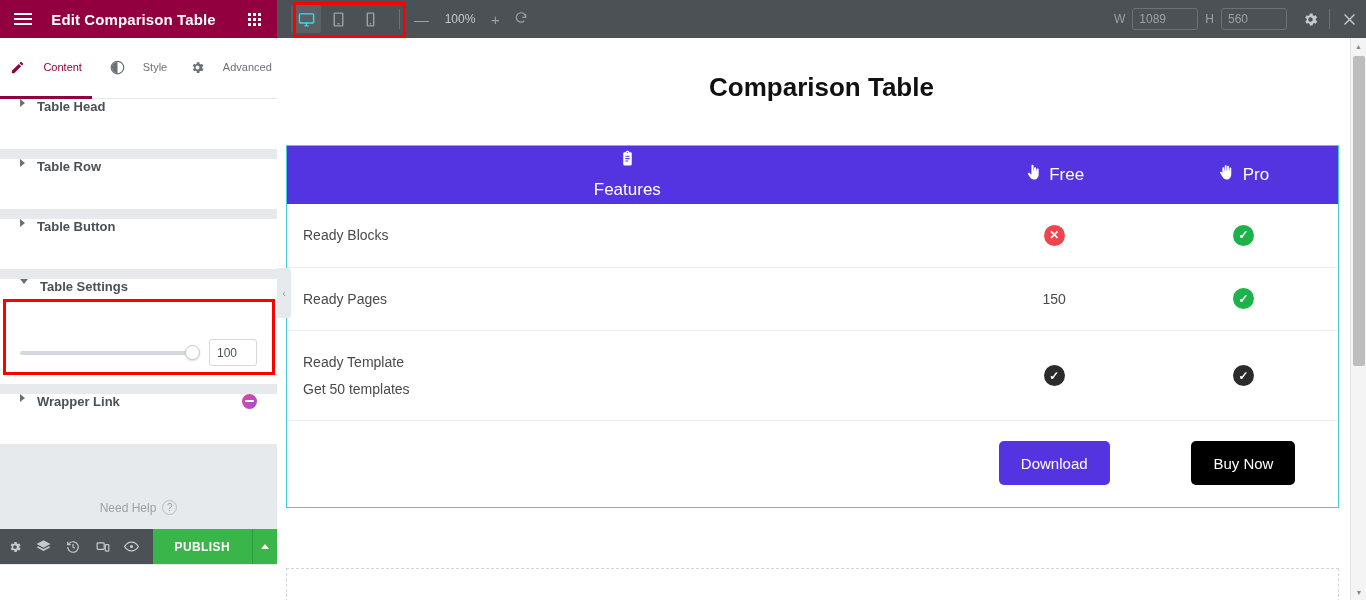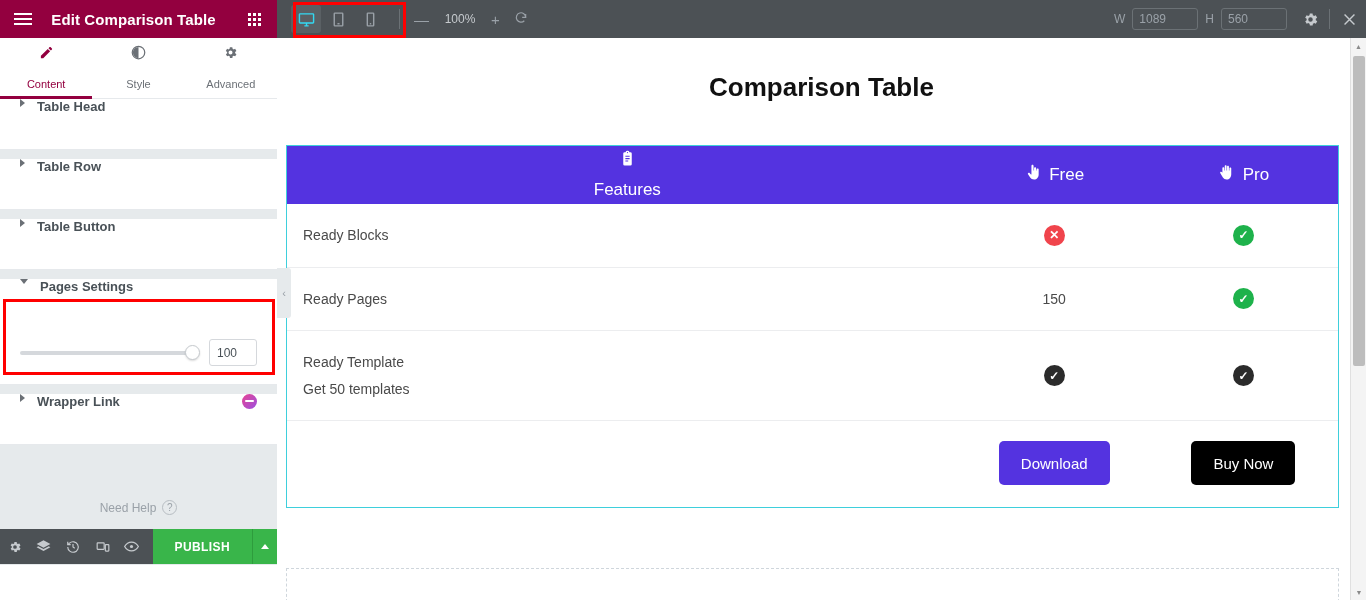--- a/index.html
+++ b/index.html
@@ -21,21 +21,21 @@
   .hamburger span { display:block; width:18px; height:2px; background:#fff; }
   .panel-title { flex:1; text-align:center; font-size:15px; font-weight:700;
     letter-spacing:.1px; margin-left:-10px; }
   .grid-icon { width:46px; height:38px; display:flex; align-items:center;
     justify-content:center; cursor:pointer; }
   .grid-icon i { display:grid; grid-template-columns:repeat(3,3px);
     grid-template-rows:repeat(3,3px); gap:2px; }
   .grid-icon i b { display:block; width:3px; height:3px; background:#fff; }
 
   .tabs { display:flex; background:#fff; height:61px; border-bottom:1px solid #e6e9ec; }
-  .tab { flex:1; display:flex; flex-direction:column; align-items:center;
+  .tab { flex:1; display:flex; flex-direction:row; align-items:center;
     justify-content:center; gap:18px; font-size:11px; color:#6b7076; cursor:pointer;
     border-bottom:3px solid transparent; height:61px; }
   .tab.active { color:#93003f; border-bottom-color:#93003f; }
   .tab svg { display:block; }
 
   .sections { height:calc(600px - 38px - 61px - 35px); overflow:hidden; background:#e6eaec;}
   .section { background:#fff; border-bottom:1px solid #e6e9ec; }
   .sec-head { height:50px; display:flex; align-items:flex-start; padding:0 20px;
     cursor:pointer; gap:12px; }
   .sec-head .caret { width:0;height:0; border-left:5px solid #6b7076;
@@ -230,21 +230,21 @@
         <div class="sec-head">
           <span class="caret"></span>
           <span class="sec-title">Table Button</span>
         </div>
       </div>
       <div class="sec-gap"></div>
 
       <div class="section">
         <div class="sec-head">
           <span class="caret open"></span>
-          <span class="sec-title">Pages Settings</span>
+          <span class="sec-title">Table Settings</span>
         </div>
         <div class="sec-body">
           <div class="slider-row">
             <div class="slider">
               <div class="track"></div>
               <div class="knob"></div>
             </div>
             <input class="num-input" value="100" style="">
           </div>
         </div>

